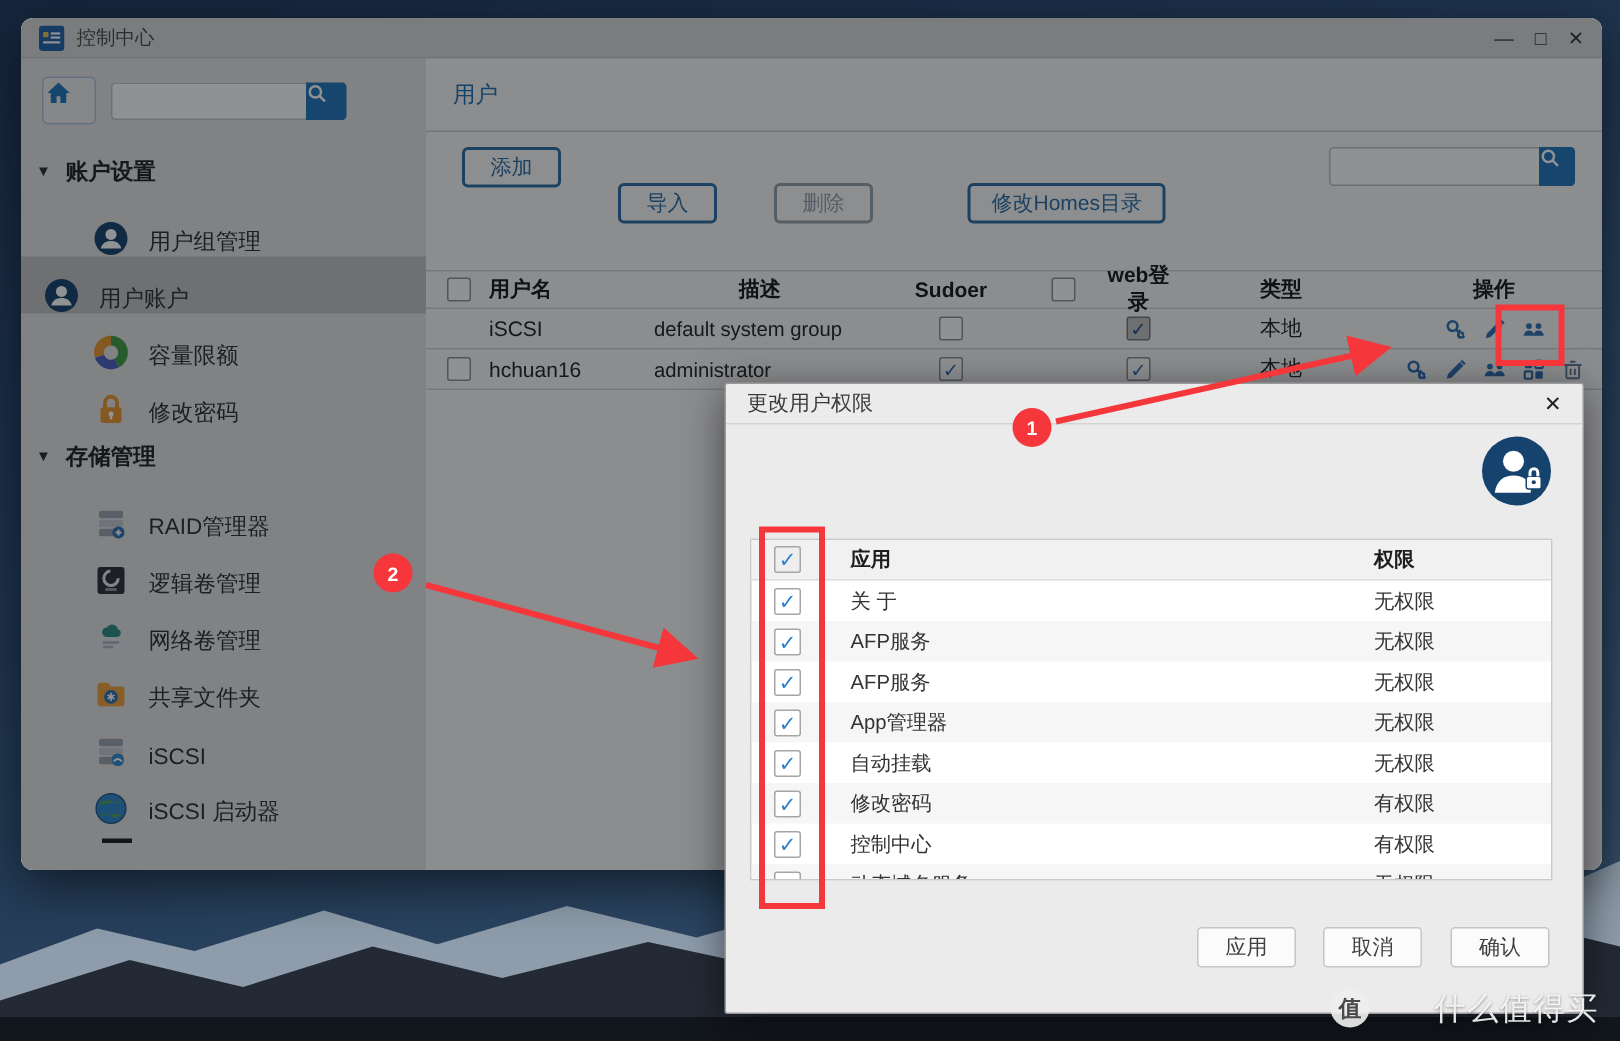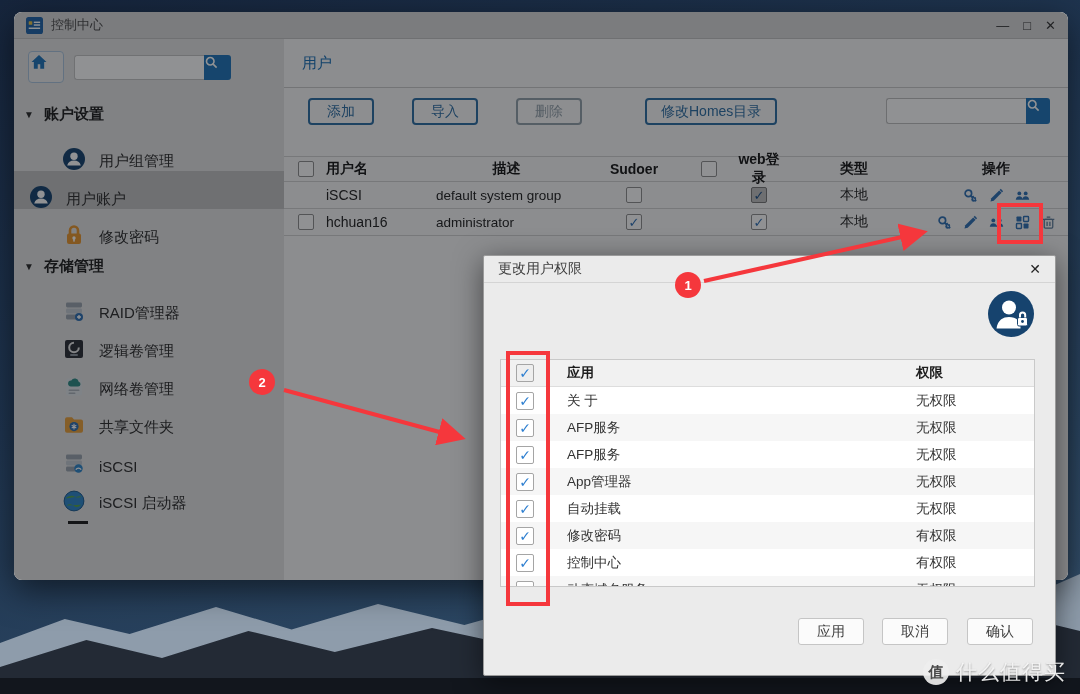--- a/index.html
+++ b/index.html
@@ -51,21 +51,21 @@
   .sb-dash { width:20px; height:3px; background:#1c1c1c; margin:8px 0 0 54px; }
 
   
   .main { flex:1; background:#f6f6f6; display:flex; flex-direction:column; }
   .tab-row { height:49px; border-bottom:1px solid #c9c9c9; display:flex; align-items:center;
              padding-left:18px; }
   .tab-label { color:#1a6fb5; font-size:15px; }
   .toolbar { display:flex; align-items:flex-start; margin:10px 18px 0 24px;gap:19px; }
   .tb-btn { height:27px; min-width:66px; padding:0 14px; border:2px solid #2d6da3; border-radius:4px;
             background:rgba(255,255,255,.25); color:#2d6da3; font-size:14px; cursor:pointer; }
-  .tb-btn + .tb-btn { margin-left:19px; }
+  .tb-btn + .tb-btn { margin-left:19px;margin-top:24px; }
   .tb-btn.disabled { border-color:#93a0aa; color:#93a0aa; }
   .tb-btn.homes { margin-left:44px; min-width:130px; }
   .main-search { margin-left:auto; display:flex; }
   .main-search input { width:140px; height:26px; border:1px solid #bdbdbd; border-right:none;
                        background:#fdfdfd; border-radius:3px 0 0 3px; padding:0 6px; font-size:12px; }
   .main-search .search-btn { width:24px; height:26px; }
 
   
   .user-table { margin-top:31px; }
   .u-row { display:flex; align-items:center; height:27px; border-bottom:1px solid #cfcfcf;
@@ -121,21 +121,21 @@
                   color:#fff; font-size:13px; font-weight:bold; display:flex; align-items:center;
                   justify-content:center; z-index:41; }
   .circle1 { left:675px; top:272px; } .circle2 { left:249px; top:369px; }
   svg.arrows { position:absolute; left:0; top:0; z-index:40; pointer-events:none; }
 
   
   .watermark { position:absolute; right:14px; bottom:8px; display:flex; align-items:center; gap:7px; z-index:50; }
   .wm-badge { width:26px; height:26px; border-radius:50%; background:rgba(238,238,238,.92);
               color:#4a4a4a; font-size:15px; font-weight:bold; display:flex; align-items:center; justify-content:center; }
   .wm-text { font-size:21px; color:rgba(247,247,247,.92); letter-spacing:1px;
-             text-shadow:0 1px 2px rgba(0,0,0,.4); }
+             text-shadow:0 1px 2px rgba(0,0,0,.4);margin-left:36px; }
 </style>
 </head>
 <body>
 
 <div class="mountains">
   <div class="m-snow"></div>
   <div class="m-rock"></div>
   <div class="m-base"></div>
 </div>
 
@@ -207,20 +207,34 @@
                   <path d="M5.2 18.6c.7-3.4 3.4-5 6.8-5s6.1 1.6 6.8 5z" fill="#fff"></path>
                 </svg>
               </span>
             </span>
             <span>用户账户</span>
           </div>
           <div class="sb-item">
             <span class="icon">
               <span style="display: inline-flex; width: 100%; height: 100%;">
                 <svg viewBox="0 0 24 24">
+                  <g transform="rotate(-90 12 12)">
+                    <circle cx="12" cy="12" r="8" fill="none" stroke="#3f9c46" stroke-width="6.5" stroke-dasharray="21 30"></circle>
+                    <circle cx="12" cy="12" r="8" fill="none" stroke="#4a5fc1" stroke-width="6.5" stroke-dasharray="14 37" stroke-dashoffset="-21"></circle>
+                    <circle cx="12" cy="12" r="8" fill="none" stroke="#e8962e" stroke-width="6.5" stroke-dasharray="16 35" stroke-dashoffset="-35"></circle>
+                  </g>
+                </svg>
+              </span>
+            </span>
+            <span>容量限额</span>
+          </div>
+          <div class="sb-item">
+            <span class="icon">
+              <span style="display: inline-flex; width: 100%; height: 100%;">
+                <svg viewBox="0 0 24 24">
                   <path d="M8 11V7.5a4 4 0 0 1 8 0V11" fill="none" stroke="#e8962e" stroke-width="2.6"></path>
                   <rect x="5" y="10.5" width="14" height="10.5" rx="2" fill="#e8962e"></rect>
                   <circle cx="12" cy="15" r="1.7" fill="#fff"></circle>
                   <rect x="11.2" y="15.4" width="1.6" height="3.2" fill="#fff"></rect>
                 </svg>
               </span>
             </span>
             <span>修改密码</span>
           </div>
           <div class="sb-section-header">

